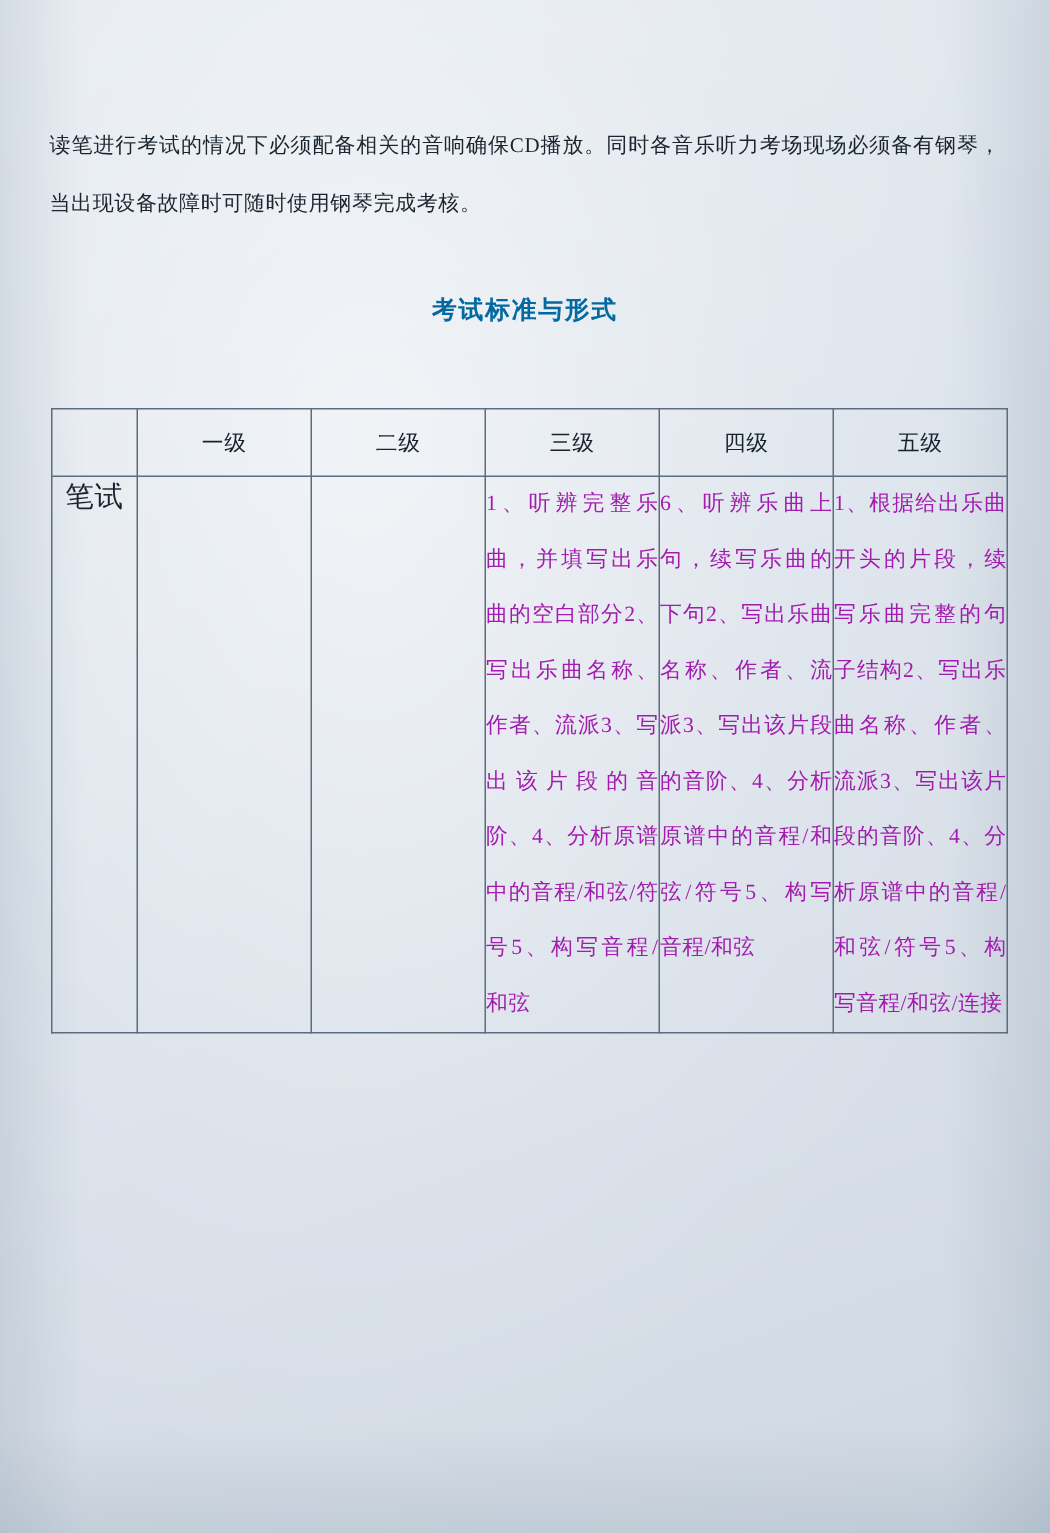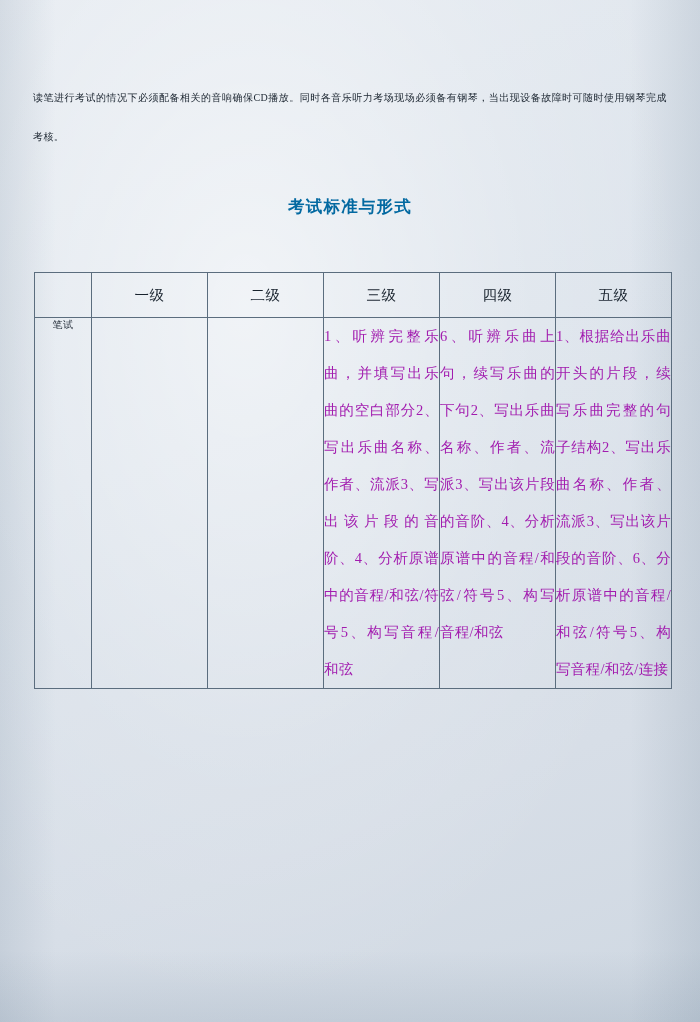--- a/index.html
+++ b/index.html
@@ -35,21 +35,21 @@
   }
   .content {
     position: absolute;
     left: 0; top: 0; right: 0; bottom: 0;
   }
   .para {
     position: absolute;
     left: 33px;
     top: 78px;
     width: 634px;
-    font-size: 10px;
+    font-size: 14px;
     line-height: 39px;
     letter-spacing: 0.4px;
     color: #1b2530;
     text-align: justify;
   }
   .heading {
     position: absolute;
     left: 0;
     top: 196px;
     width: 700px;
@@ -80,21 +80,21 @@
     vertical-align: middle;
     color: #18222d;
     letter-spacing: 0.5px;
     font-family: Liberation Serif, serif;
   }
   .col-label { width: 56px; }
   .col-lv { width: 115px; }
   td.rowlabel {
     text-align: center;
     vertical-align: middle;
-    font-size: 10px;
+    font-size: 19px;
     letter-spacing: 0.5px;
   }
   td.cell {
     font-size: 14.5px;
     line-height: 37px;
     padding: 10px 9px 14px 9px;
     letter-spacing: 0.3px;
     text-align: justify;
     text-justify: inter-ideograph;
     color: #a21caf;
@@ -123,18 +123,18 @@
         <th class="col-lv">五级</th>
       </tr>
     </thead>
     <tbody>
       <tr>
         <td class="rowlabel">笔试</td>
         <td class="cell empty"></td>
         <td class="cell empty"></td>
         <td class="cell">1、听辨完整乐曲，并填写出乐曲的空白部分2、写出乐曲名称、作者、流派3、写出该片段的音阶、4、分析原谱中的音程/和弦/符号5、构写音程/和弦</td>
         <td class="cell">6、听辨乐曲上句，续写乐曲的下句2、写出乐曲名称、作者、流派3、写出该片段的音阶、4、分析原谱中的音程/和弦/符号5、构写音程/和弦</td>
-        <td class="cell">1、根据给出乐曲开头的片段，续写乐曲完整的句子结构2、写出乐曲名称、作者、流派3、写出该片段的音阶、6、分析原谱中的音程/和弦/符号5、构写音程/和弦/连接</td>
+        <td class="cell">1、根据给出乐曲开头的片段，续写乐曲完整的句子结构2、写出乐曲名称、作者、流派3、写出该片段的音阶、4、分析原谱中的音程/和弦/符号5、构写音程/和弦/连接</td>
       </tr>
     </tbody>
   </table>
 
 </div>
 
 </body></html>

